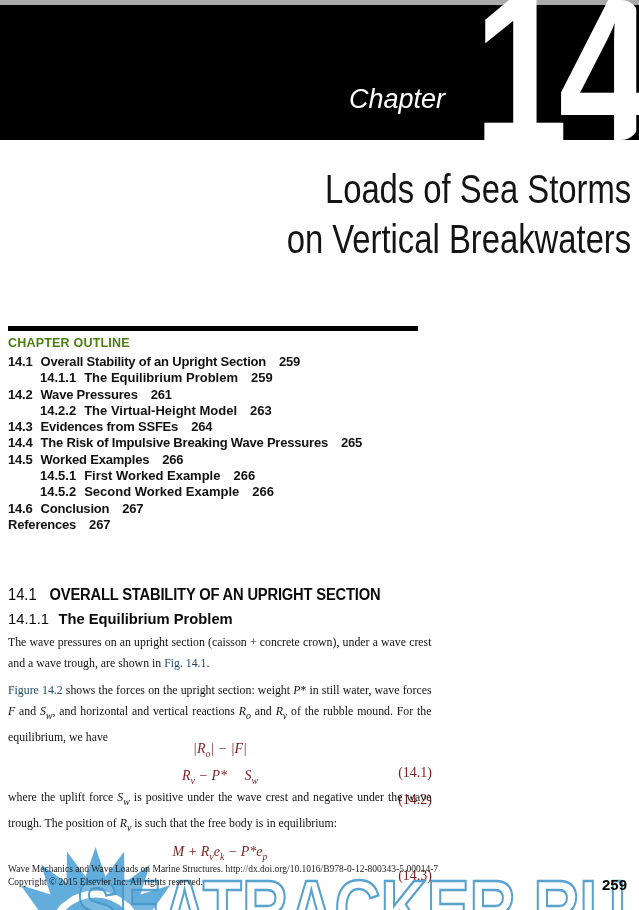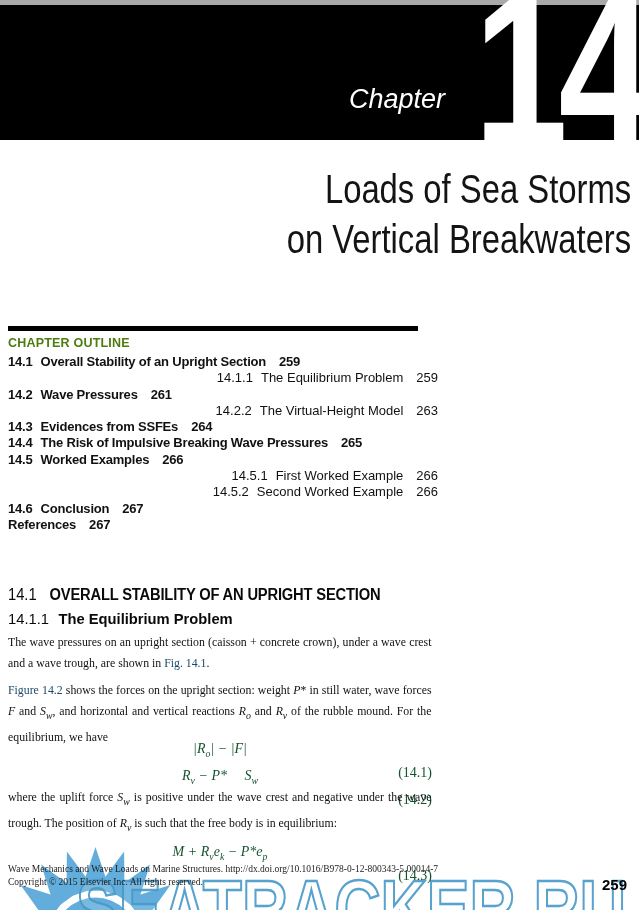--- a/index.html
+++ b/index.html
@@ -18,38 +18,38 @@
   .banner{position:absolute;left:0;top:5px;width:639px;height:135px;background:#000;z-index:4;}
   .chapter-word{
     position:absolute;right:194px;top:84px;color:#fff;
     font-family:"Liberation Sans",sans-serif;font-style:italic;font-size:27px;white-space:nowrap;
   }
   .chapter-number{
     position:absolute;right:-4px;top:-38px;color:#fff;z-index:5;
     font-family:"Liberation Sans",sans-serif;font-weight:bold;font-size:217px;line-height:1;
     letter-spacing:-12px;transform:scaleX(0.78);transform-origin:top right;white-space:nowrap;
   }
-  .banner-clip{position:absolute;left:0;top:0;width:639px;height:140px;overflow:hidden;z-index:5;}
+  .banner-clip{position:absolute;left:0;top:0;width:639px;height:140px;overflow:hidden;z-index:5;border-radius:18px;}
   
   .chapter-title{
     position:absolute;top:164px;right:8px;text-align:right;color:var(--ink);
     font-family:"Liberation Sans",sans-serif;font-size:40px;line-height:50px;
     transform:scaleX(0.82);transform-origin:top right;white-space:nowrap;z-index:2;
   }
   
   .outline-rule{position:absolute;left:8px;top:326px;width:410px;height:5px;background:#000;z-index:2;}
   .outline-heading{
     position:absolute;left:8px;top:336px;font-family:"Liberation Sans",sans-serif;
     font-weight:bold;font-size:12.5px;letter-spacing:0.2px;z-index:2;color:#4d7c0f;
   }
   .outline-list{position:absolute;left:8px;top:354px;width:430px;z-index:2;
     font-family:"Liberation Sans",sans-serif;font-size:13px;line-height:16.3px;color:#111;}
   .outline-item{white-space:nowrap;}
   .outline-item.level1{font-weight:bold;letter-spacing:-0.2px;}
-  .outline-item.level2{padding-left:32px;font-weight:normal;letter-spacing:0;text-align:right;}
+  .outline-item.level2{padding-left:32px;font-weight:bold;letter-spacing:0;}
   .outline-item .num{margin-right:8px;}
   .outline-item .pg{margin-left:13px;}
   
   .h1{position:absolute;left:8px;top:586px;font-family:"Liberation Sans",sans-serif;
       font-size:16px;white-space:nowrap;transform:scaleX(0.92);transform-origin:left top;z-index:2;color:#0a0a0a;}
   .h1 .h-num{font-weight:normal;margin-right:14px;}
   .h1 .h-text{font-weight:bold;letter-spacing:-0.2px;}
   .h2{position:absolute;left:8px;top:610px;font-family:"Liberation Sans",sans-serif;
       font-size:15.5px;white-space:nowrap;transform:scaleX(0.95);transform-origin:left top;z-index:2;color:#0a0a0a;}
   .h2 .h-num{font-weight:normal;margin-right:10px;}
@@ -58,21 +58,21 @@
   .para{
     position:absolute;left:8px;width:484px;z-index:2;
     font-size:13.5px;line-height:21px;text-align:justify;color:#101010;
     transform:scaleX(0.875);transform-origin:left top;
   }
   .p1{top:631px;}
   .p2{top:679px;}
   .p3{top:786px;}
   .figlink{color:var(--link);}
   
-  .eq-row{position:absolute;left:8px;width:424px;z-index:2;font-size:14px;color:#14532d;}
+  .eq-row{position:absolute;left:8px;width:424px;z-index:2;font-size:14px;color:#7f1d1d;}
   .eq-row .eq-body{display:block;text-align:center;font-style:italic;}
   .eq-row .eq-body sub{font-size:70%;}
   .eq-row .eq-label{position:absolute;right:0;top:0;font-style:normal;margin-top:24px;}
   .eq1{top:741px;}
   .eq2{top:768px;}
   .eq3{top:844px;}
   
   .footer{position:absolute;left:8px;top:863px;z-index:2;font-size:9.5px;line-height:13px;
           color:#1c1c1c;white-space:nowrap;}
   .page-number{position:absolute;right:12px;top:876px;z-index:2;

